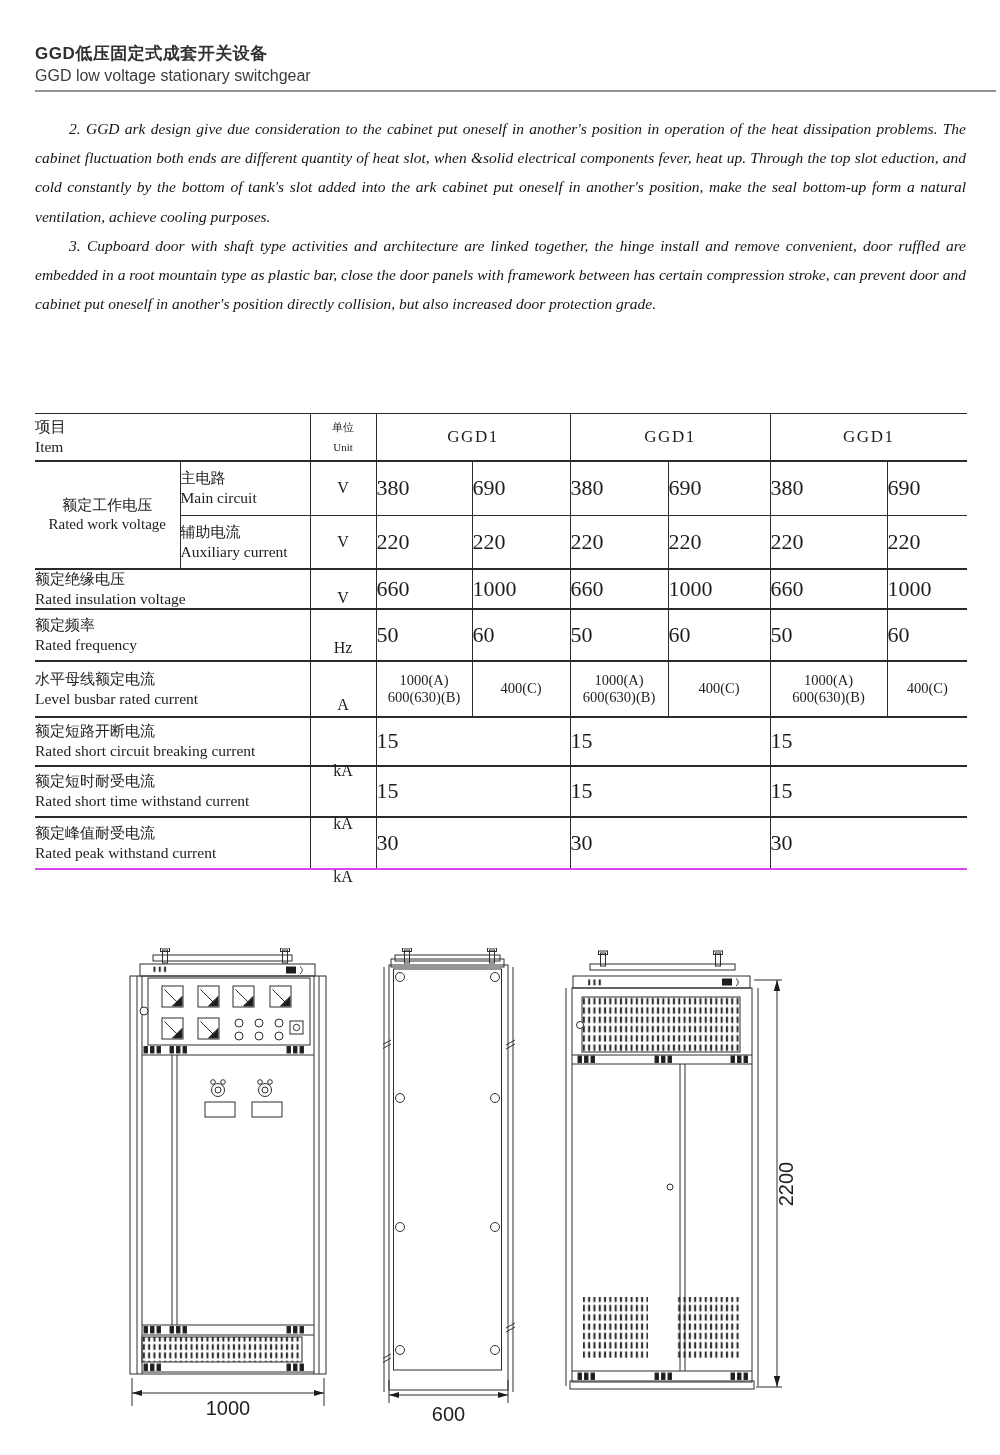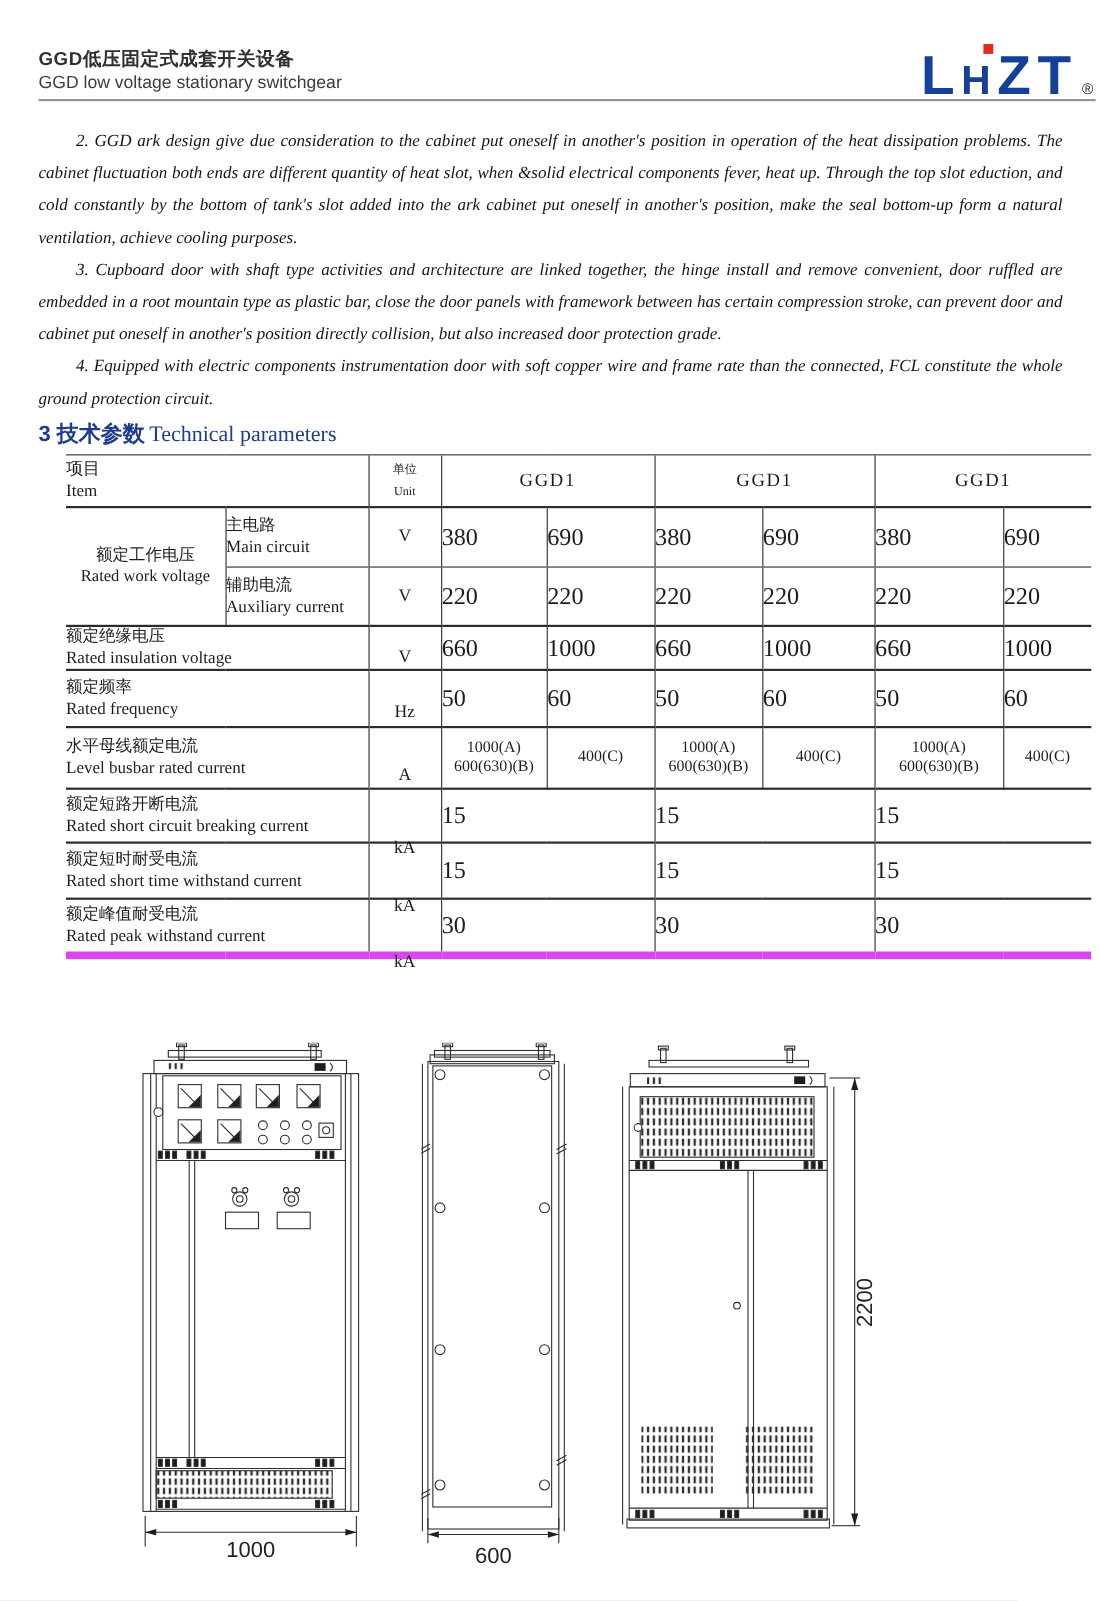--- a/index.html
+++ b/index.html
@@ -23,26 +23,26 @@
 
   
   .sec{position:absolute;left:35px;color:#1d3c8e;white-space:nowrap;}
   .sec .zh{font-family:"Liberation Sans",sans-serif;font-weight:bold;font-size:20px;}
   .sec .en{font-family:"Liberation Serif",serif;font-size:20px;}
   .sec3{top:381px;}
   .sec4{top:895px;}
 
   
   table.tech{position:absolute;left:35px;top:413px;width:932px;border-collapse:collapse;table-layout:fixed;
-             font-family:"Liberation Serif",serif;color:#1d1d1d;margin-left:25px;}
+             font-family:"Liberation Serif",serif;color:#1d1d1d;}
   table.tech td,table.tech th{padding:0;vertical-align:middle;font-weight:normal;overflow:visible;}
   .btt{border-top:1.5px solid #2b2b2b;}
   .bt{border-top:2px solid #2b2b2b;}
   .btn{border-top:1px solid #2b2b2b;}
-  .bb{border-bottom:7px solid #d946ef;}
+  .bb{border-bottom:2px solid #d946ef;}
   .bl{border-left:1px solid #2b2b2b;}
   .lbl{text-align:left;padding-left:13px;font-size:15px;line-height:19px;white-space:nowrap;}
   .lbl .en{font-size:15.5px;}
   .grp{text-align:center;padding-left:7px;font-size:15px;line-height:19px;white-space:nowrap;}
   .hd-item{text-align:left;padding-left:40px;font-size:15.5px;line-height:20px;}
   .hd-unit{text-align:center;font-size:11px;line-height:20px;}
   .hd-model{text-align:center;font-size:17px;letter-spacing:1.5px;}
   .val{text-align:left;font-size:22px;}
   .val2{text-align:center;font-size:14.5px;line-height:17px;}
   .unit{text-align:center;font-size:16px;}
@@ -59,33 +59,27 @@
 </style>
 </head>
 <body>
 
 <div class="sheet">
 
   <div class="hdr">
     <div class="hdr-zh">GGD低压固定式成套开关设备</div>
     <div class="hdr-en">GGD low voltage stationary switchgear</div>
   </div>
-  <div class="logo"><span>L</span><span class="lh"><span>H</span><span class="dot"></span></span><span>ZT</span><span class="reg">®</span></div>
   <div class="hdr-rule"></div>
 
   <div class="body-text">
     <p>2. GGD ark design give due consideration to the cabinet put oneself in another's position in operation of the heat dissipation problems. The cabinet fluctuation both ends are different quantity of heat slot, when &amp;solid electrical components fever, heat up. Through the top slot eduction, and cold constantly by the bottom of tank's slot added into the ark cabinet put oneself in another's position, make the seal bottom-up form a natural ventilation, achieve cooling purposes.</p>
     <p>3. Cupboard door with shaft type activities and architecture are linked together, the hinge install and remove convenient, door ruffled are embedded in a root mountain type as plastic bar, close the door panels with framework between has certain compression stroke, can prevent door and cabinet put oneself in another's position directly collision, but also increased door protection grade.</p>
-    <p>4. Equipped with electric components instrumentation door with soft copper wire and frame rate than the connected, FCL constitute the whole ground protection circuit.</p>
   </div>
 
-  <div class="sec sec3">
-    <span class="zh"><span>3</span> <span>技术参数</span></span>
-    <span class="en">Technical parameters</span>
-  </div>
 
   <table class="tech">
     <colgroup>
       <col style="width:145px">
         <col style="width:130px">
         <col style="width:66px">
       <col style="width:96px">
         <col style="width:98px">
         <col style="width:98px">
       <col style="width:102px">

